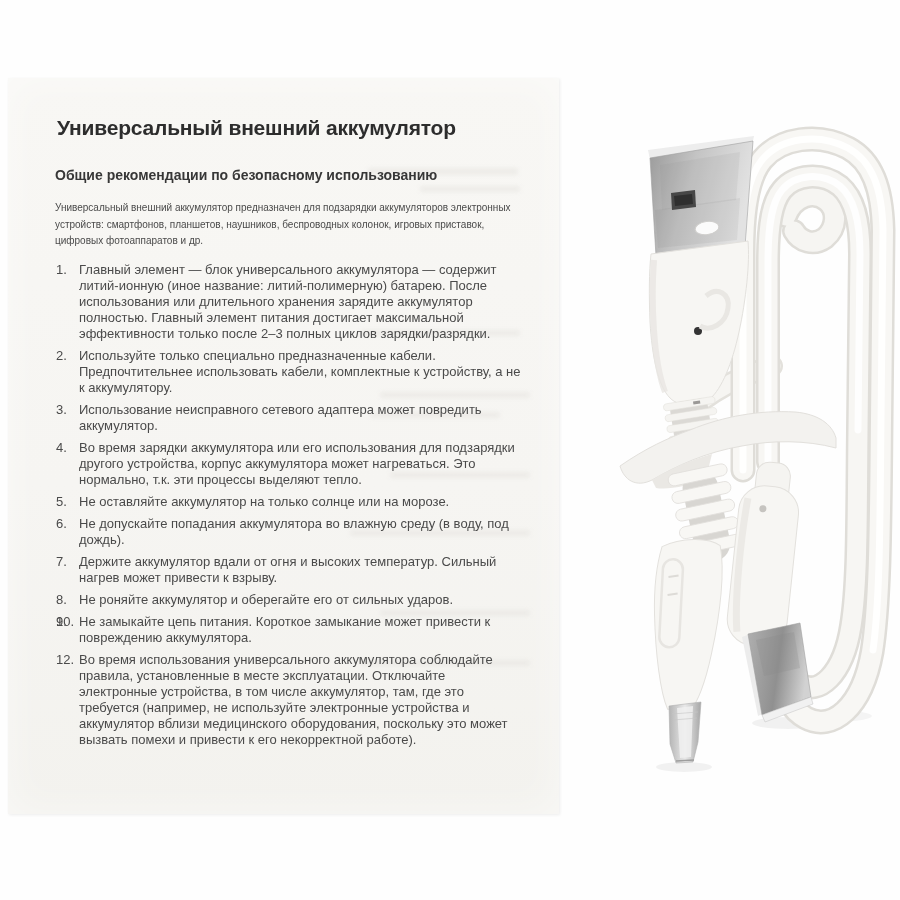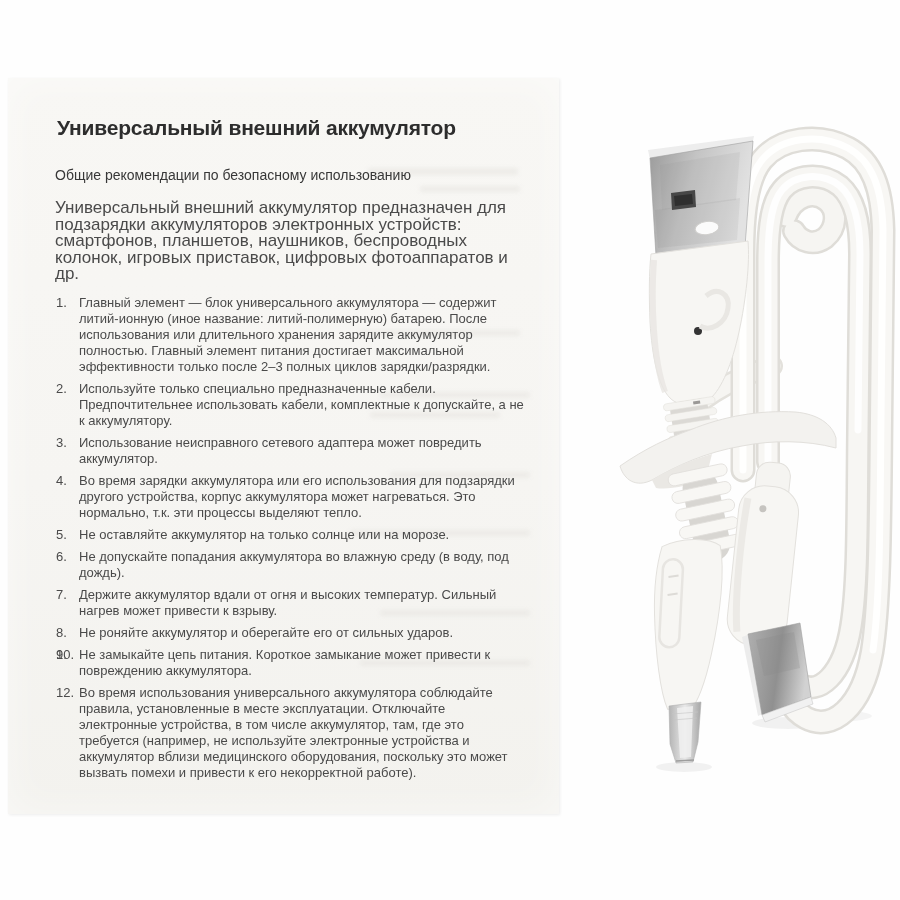--- a/index.html
+++ b/index.html
@@ -7,22 +7,22 @@
   .stage{position:absolute;inset:0;width:777px;height:900px;}
 
   
   .paper{position:absolute;left:8px;top:78px;width:551px;height:736px;
     background:linear-gradient(180deg,#f8f7f4 0%,#f6f5f2 55%,#f3f2ee 100%);
     box-shadow:1px 1px 3px rgba(0,0,0,0.07), inset 0 0 40px rgba(255,255,255,0.5);
     overflow:hidden;z-index:1;}
   .paper-inner{position:relative;z-index:2;padding:38px 28px 0 47px;}
   .doc-title{font-size:21px;font-weight:bold;color:#2d2d2d;letter-spacing:-0.2px;
     margin:0 0 27px 2px;}
-  .doc-subtitle{font-size:14px;font-weight:normal;color:#373737;margin:2px 0 17px 0;}
-  .doc-intro{font-size:17px;line-height:16.5px;color:#4a4a4a;width:472px;
+  .doc-subtitle{font-size:14px;font-weight:bold;color:#373737;margin:2px 0 17px 0;}
+  .doc-intro{font-size:10px;line-height:16.5px;color:#4a4a4a;width:472px;
     margin:0 16px 12px 0;}
   ol.items{list-style:none;margin:0;padding:0;width:470px;}
   ol.items li{position:relative;padding-left:24px;margin-bottom:6px;
     font-size:13px;line-height:16px;color:#4a4a4a;}
   ol.items .num{position:absolute;left:1px;top:0;color:#4a4a4a;}
   
   .ghost{position:absolute;background:#e5e3df;filter:blur(2px);opacity:.55;
     border-radius:2px;z-index:1;}
 
   
@@ -44,21 +44,21 @@
     <div class="ghost" style="left:342px;top:452px;width:180px;height:6px"></div>
     <div class="ghost" style="left:372px;top:532px;width:150px;height:6px"></div>
     <div class="ghost" style="left:352px;top:582px;width:170px;height:6px"></div>
 
     <div class="paper-inner">
       <h1 class="doc-title">Универсальный внешний аккумулятор</h1>
       <h2 class="doc-subtitle">Общие рекомендации по безопасному использованию</h2>
       <p class="doc-intro">Универсальный внешний аккумулятор предназначен для подзарядки аккумуляторов электронных устройств: смартфонов, планшетов, наушников, беспроводных колонок, игровых приставок, цифровых фотоаппаратов и др.</p>
       <ol class="items">
         <li><span class="num">1.</span><span class="txt">Главный элемент — блок универсального аккумулятора — содержит литий-ионную (иное название: литий-полимерную) батарею. После использования или длительного хранения зарядите аккумулятор полностью. Главный элемент питания достигает максимальной эффективности только после 2–3 полных циклов зарядки/разрядки.</span></li>
-        <li><span class="num">2.</span><span class="txt">Используйте только специально предназначенные кабели. Предпочтительнее использовать кабели, комплектные к допускайте, а не к аккумулятору.</span></li>
+        <li><span class="num">2.</span><span class="txt">Используйте только специально предназначенные кабели. Предпочтительнее использовать кабели, комплектные к устройству, а не к аккумулятору.</span></li>
         <li><span class="num">3.</span><span class="txt">Использование неисправного сетевого адаптера может повредить аккумулятор.</span></li>
         <li><span class="num">4.</span><span class="txt">Во время зарядки аккумулятора или его использования для подзарядки другого устройства, корпус аккумулятора может нагреваться. Это нормально, т.к. эти процессы выделяют тепло.</span></li>
         <li><span class="num">5.</span><span class="txt">Не оставляйте аккумулятор на только солнце или на морозе.</span></li>
         <li><span class="num">6.</span><span class="txt">Не допускайте попадания аккумулятора во влажную среду (в воду, под дождь).</span></li>
         <li><span class="num">7.</span><span class="txt">Держите аккумулятор вдали от огня и высоких температур. Сильный нагрев может привести к взрыву.</span></li>
         <li><span class="num">8.</span><span class="txt">Не роняйте аккумулятор и оберегайте его от сильных ударов.</span></li>
         <li><span class="num">9.</span></li>
         <li><span class="num">10.</span><span class="txt">Не замыкайте цепь питания. Короткое замыкание может привести к повреждению аккумулятора.</span></li>
         <li><span class="num">12.</span><span class="txt">Во время использования универсального аккумулятора соблюдайте правила, установленные в месте эксплуатации. Отключайте электронные устройства, в том числе аккумулятор, там, где это требуется (например, не используйте электронные устройства и аккумулятор вблизи медицинского оборудования, поскольку это может вызвать помехи и привести к его некорректной работе).</span></li>
       </ol>

